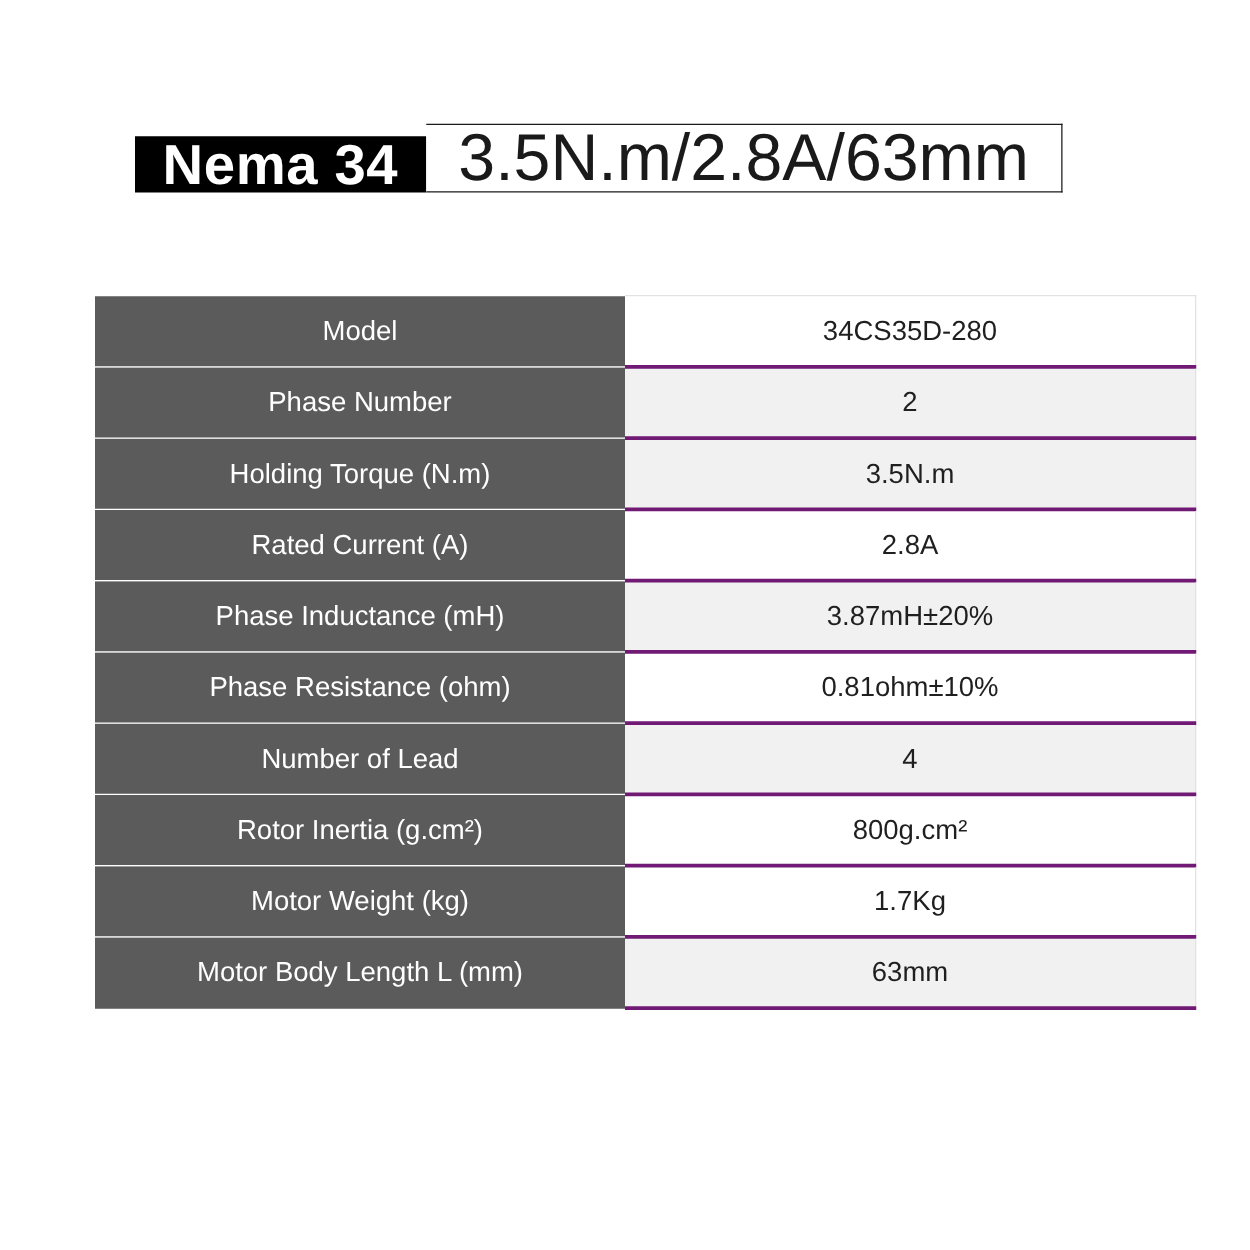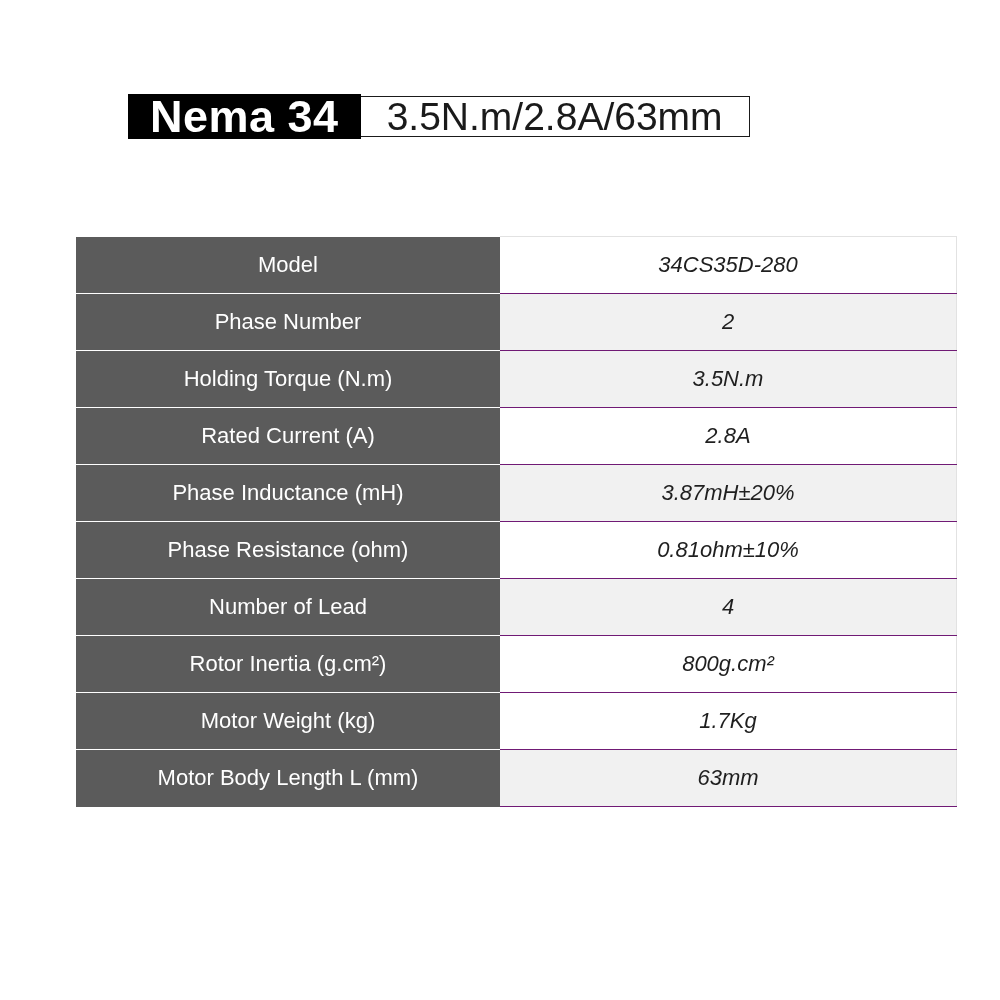--- a/index.html
+++ b/index.html
@@ -12,24 +12,24 @@
     height: 1000px;
     font-family: "Liberation Sans", sans-serif;
     color: #2b2b2b;
     position: relative;
     overflow: hidden;
   }
 
   
   .banner {
     position: absolute;
-    left: 128px;
+    left: 108px;
     top: 78px;
     display: flex;
-    align-items: center;
+    align-items: flex-end;
     height: 76px;
   }
   .banner-badge {
     background: #000000;
     color: #ffffff;
     display: flex;
     align-items: center;
     justify-content: center;
     padding: 0 22px;
     font-size: 45px;
@@ -39,21 +39,21 @@
   }
   .banner-spec {
     background: #ffffff;
     border: 1px solid #1a1a1a;
     border-left: none;
     color: #1a1a1a;
     display: flex;
     align-items: center;
     justify-content: center;
     padding: 0 26px;
-    font-size: 39px;
+    font-size: 53px;
     font-weight: 400;
     line-height: 1;
   }
 
   
   .spec-table {
     position: absolute;
     left: 76px;
     top: 236px;
     width: 848px;
@@ -77,22 +77,21 @@
     border-bottom: 1px solid #ffffff;
   }
   .spec-table tr:last-child td.label {
     border-bottom: none;
     text-align: center;
   }
   .spec-table td.value {
     width: 440px;
     color: #1f1f1f;
     border-right: 1px solid #e2e2e2;
-    border-bottom: 1px solid #701a75;
-    font-style: italic;
+    border-bottom: 3px solid #701a75;
   }
   .spec-table tr:first-child td.value {
     border-top: 1px solid #e2e2e2;
   }
   .spec-table tr.odd td.value {
     background: #ffffff;
   }
   .spec-table tr.even td.value {
     background: #f1f1f1;
   }

